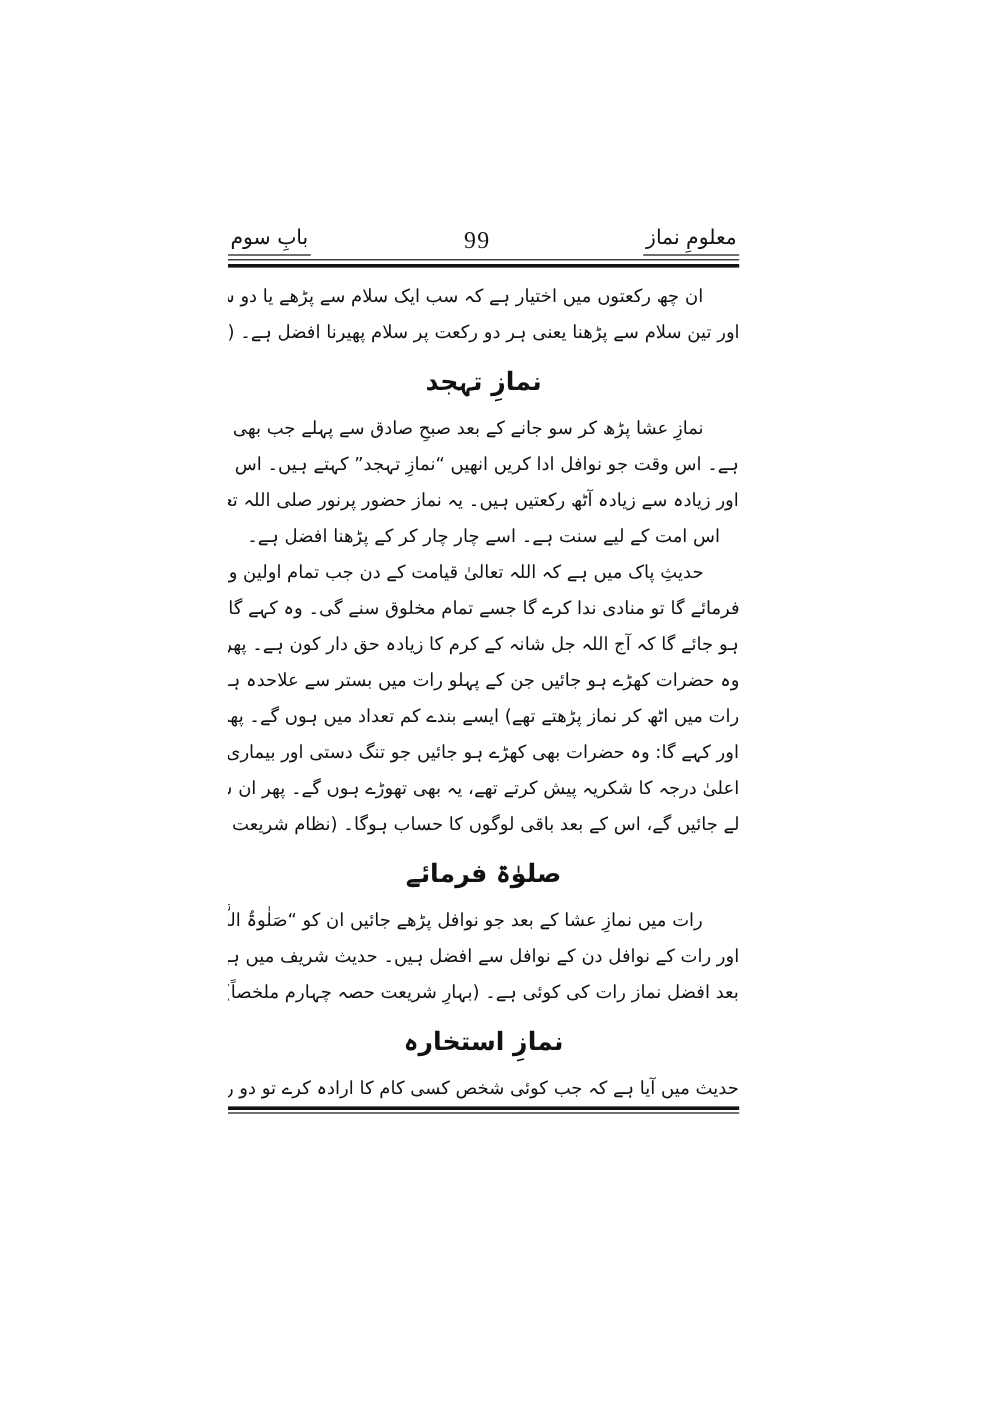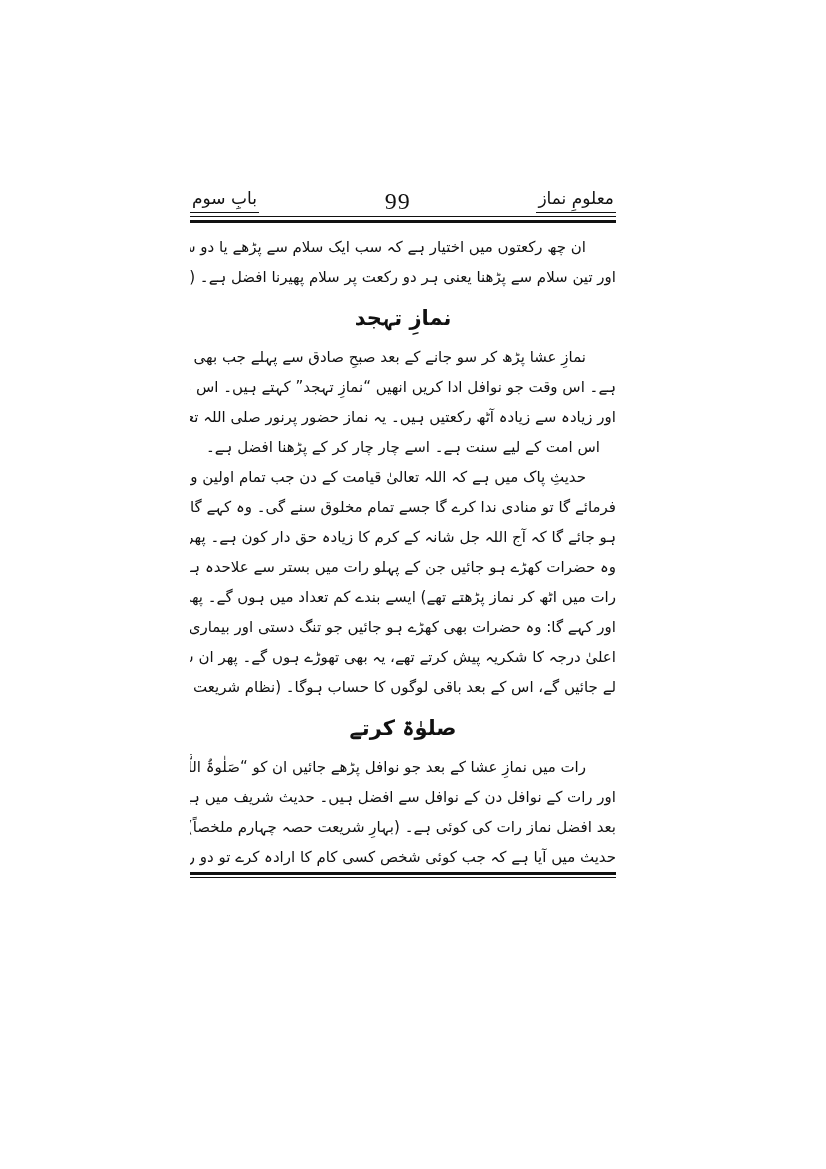--- a/index.html
+++ b/index.html
@@ -31,21 +31,21 @@
   }
   .header-side {
     direction: rtl;
     font-size: 17px;
     line-height: 22px;
     border-bottom: 1.5px solid #111;
     padding: 0 2px 3px 2px;
   }
   .header-page-num {
     font-family: "Liberation Serif", serif;
-    font-size: 24px;
+    font-size: 20px;
     line-height: 24px;
     letter-spacing: 1px;
   }
   .rule-a {            
     margin-top: 3px;
     height: 2.5px;
     border-top: 1px solid #111;
     border-bottom: 3px solid #111;
   }
   .rule-b {            
@@ -121,26 +121,27 @@
         <div class="para">
           <div class="line align-first">حدیثِ پاک میں ہے کہ اللہ تعالیٰ قیامت کے دن جب تمام اولین و آخرین کو جمع</div>
           <div class="line align-just">فرمائے گا تو منادی ندا کرے گا جسے تمام مخلوق سنے گی۔ وہ کہے گا کہ ابھی سب کو معلوم</div>
           <div class="line align-just">ہو جائے گا کہ آج اللہ جل شانہ کے کرم کا زیادہ حق دار کون ہے۔ پھر منادی واپس آ کر کہے گا:</div>
           <div class="line align-just">وہ حضرات کھڑے ہو جائیں جن کے پہلو رات میں بستر سے علاحدہ ہو جاتے تھے (یعنی</div>
           <div class="line align-just">رات میں اٹھ کر نماز پڑھتے تھے) ایسے بندے کم تعداد میں ہوں گے۔ پھر منادی آئے گا</div>
           <div class="line align-just">اور کہے گا: وہ حضرات بھی کھڑے ہو جائیں جو تنگ دستی اور بیماری میں اللہ تعالیٰ کی بار گاہ میں</div>
           <div class="line align-just">اعلیٰ درجہ کا شکریہ پیش کرتے تھے، یہ بھی تھوڑے ہوں گے۔ پھر ان سب کو جنت میں</div>
           <div class="line align-center">لے جائیں گے، اس کے بعد باقی لوگوں کا حساب ہوگا۔ (نظام شریعت ملخصاً)</div>
         </div>
-        <div class="heading">صلوٰۃ کرتے</div>
+        <div class="heading">صلوٰۃ فرمائے</div>
         <div class="para">
           <div class="line align-first">رات میں نمازِ عشا کے بعد جو نوافل پڑھے جائیں ان کو “صَلٰوۃُ اللَّیل” کہتے ہیں۔</div>
           <div class="line align-just">اور رات کے نوافل دن کے نوافل سے افضل ہیں۔ حدیث شریف میں ہے کہ فرضوں کے</div>
           <div class="line align-center">بعد افضل نماز رات کی کوئی ہے۔ (بہارِ شریعت حصہ چہارم ملخصاً)</div>
         </div>
+        <div class="heading">نمازِ استخارہ</div>
         <div class="para">
           <div class="line align-just">حدیث میں آیا ہے کہ جب کوئی شخص کسی کام کا ارادہ کرے تو دو رکعت نفل پڑھے</div>
         </div>
       </main>
 
     <div class="rule-b"></div>
 
   </div>
 </div>
 

